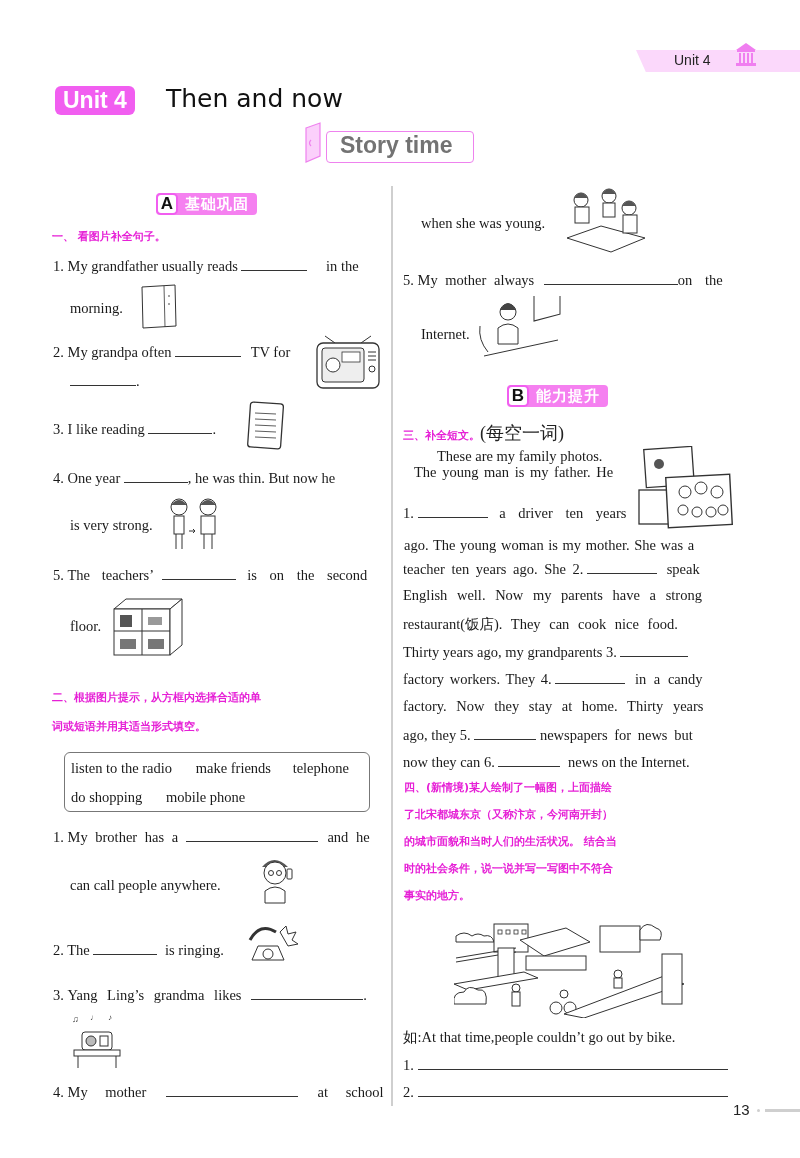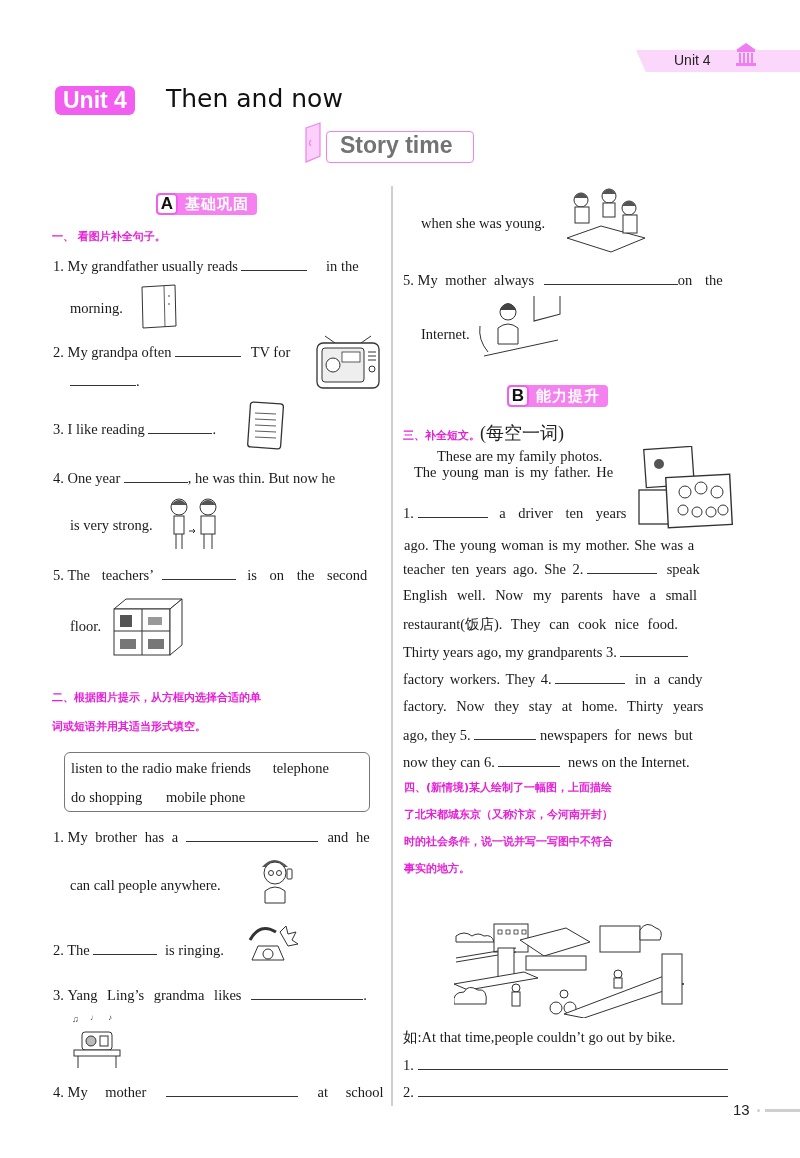--- a/index.html
+++ b/index.html
@@ -173,21 +173,21 @@
       <rect x="36" y="42" width="16" height="10"></rect>
     </g>
 </svg>
 
 <div class="abs pink-head" style="left:52px; top:690px;">二、根据图片提示，从方框内选择合适的单</div>
 <div class="abs pink-head" style="left:52px; top:719px;">词或短语并用其适当形式填空。</div>
 
 <div class="abs wordbox"></div>
 <div class="abs line" style="left:71px; top:760px;">
   <span>listen to the radio</span>
-  <span style="margin-left:0;">make friends</span>
+  <span style="margin-left:20px;">make friends</span>
   <span style="margin-left:18px;">telephone</span>
 </div>
 <div class="abs line" style="left:71px; top:789px;">
   <span>do shopping</span>
   <span style="margin-left:20px;">mobile phone</span>
 </div>
 
 <div class="abs line" style="left:53px; top:828px;">
   <span>1.</span>
   <span style="word-spacing:4px;">My brother has a</span>
@@ -300,21 +300,21 @@
       <circle cx="86" cy="64" r="5"></circle>
     </g>
 </svg>
 
 <div class="abs para line" style="top:532px; word-spacing:1px;"><span>ago. The young woman is my mother. She was a</span></div>
 <div class="abs line" style="left:403px; top:560px;">
   <span style="word-spacing:3px;">teacher ten years ago. She 2.</span>
   <span class="blank" style="width:70px;"></span>
   <span style="margin-left:6px;">speak</span>
 </div>
-<div class="abs line" style="left:403px; top:587px; word-spacing:6px;">English well. Now my parents have a small</div>
+<div class="abs line" style="left:403px; top:587px; word-spacing:6px;">English well. Now my parents have a strong</div>
 <div class="abs line" style="left:403px; top:615px; word-spacing:5px;">restaurant(饭店). They can cook nice food.</div>
 <div class="abs line" style="left:403px; top:643px;">
   <span>Thirty years ago, my grandparents 3.</span>
   <span class="blank" style="width:68px;"></span>
 </div>
 <div class="abs line" style="left:403px; top:670px;">
   <span style="word-spacing:2px;">factory workers. They 4.</span>
   <span class="blank" style="width:70px;"></span>
   <span style="margin-left:6px; word-spacing:4px;">in a candy</span>
 </div>
@@ -326,20 +326,21 @@
 </div>
 <div class="abs line" style="left:403px; top:753px;">
   <span>now they can 6.</span>
   <span class="blank" style="width:62px;"></span>
   <span style="margin-left:4px;">news on the Internet.</span>
 </div>
 
 <div class="abs cn-block">
   <div class="pink-head line">四、(新情境)某人绘制了一幅图，上面描绘</div>
   <div class="pink-head line">了北宋都城东京（又称汴京，今河南开封）</div>
+  <div class="pink-head line">的城市面貌和当时人们的生活状况。 结合当</div>
   <div class="pink-head line">时的社会条件，说一说并写一写图中不符合</div>
   <div class="pink-head line">事实的地方。</div>
 </div>
 
 <svg class="abs" style="left:454px; top:918px;" width="230" height="100" viewBox="0 0 230 100">
   <path d="M2 18 q8 -6 16 0 q6 -4 12 0 q8 -2 10 6 h-38 z" fill="#fff" stroke="#333"></path>
   <rect x="40" y="6" width="34" height="28" fill="#fff" stroke="#333"></rect>
   <g fill="#fff" stroke="#333" stroke-width="0.8">
       <rect x="44" y="12" width="4" height="4"></rect>
       <rect x="52" y="12" width="4" height="4"></rect>

